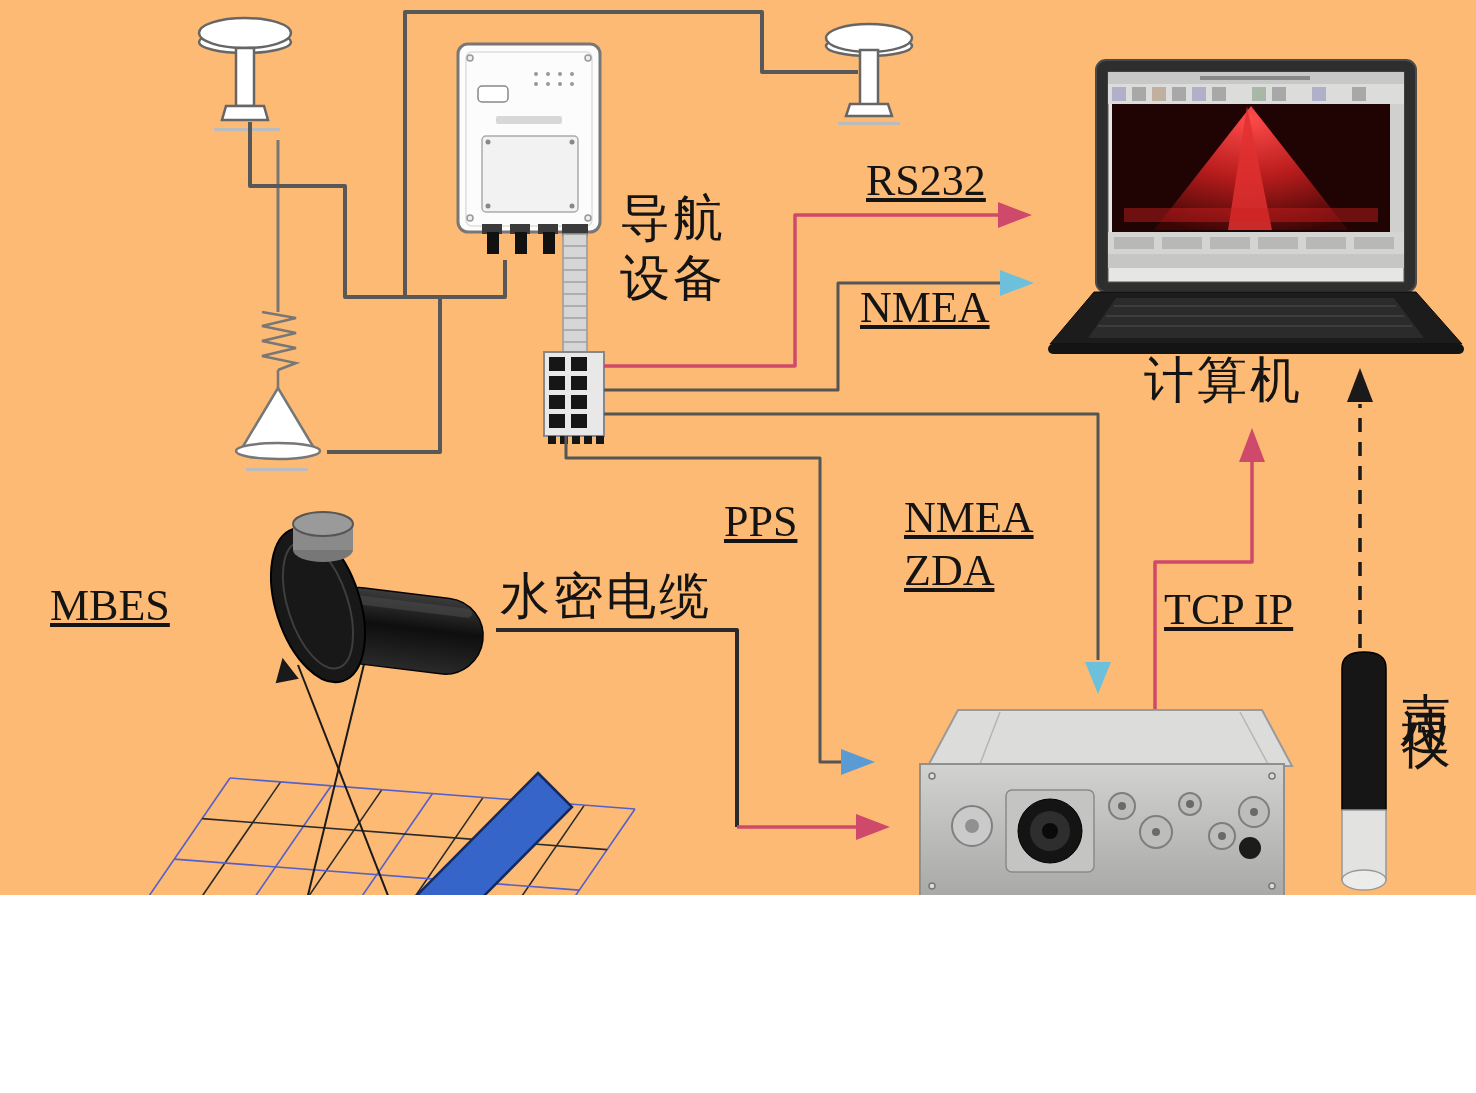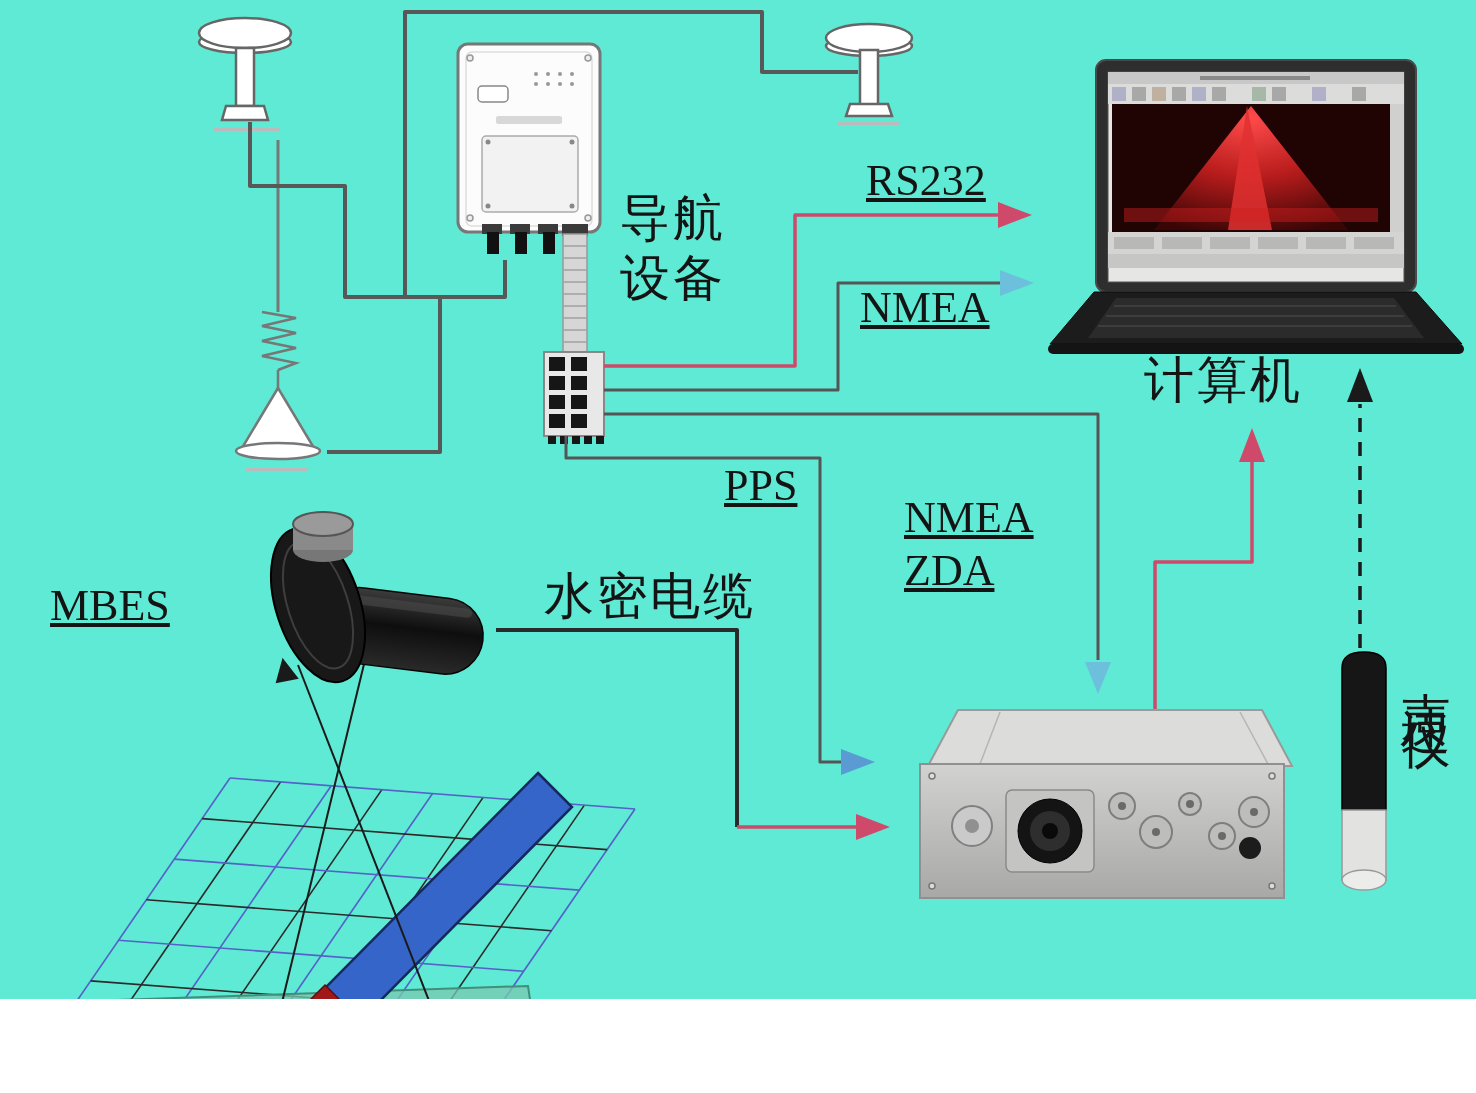--- a/index.html
+++ b/index.html
@@ -1,17 +1,17 @@
 <!DOCTYPE html>
 <html style="--signal-red: #cf4a6a; --signal-cyan: #6cc0dc; --signal-blue: #5a9bd4; --wire-gray: #585858; --line-black: #1a1a1a; --swath-blue: #3565c8; --band-teal: #7cc8b0; --target-red: #a01818;"><head>
 <meta charset="utf-8">
 <title>Diagram</title>
 <style>
   html,body{margin:0;padding:0;background:#ffffff;}
-  .canvas{position:relative;width:1476px;height:999px;background:#5eead4;overflow:hidden;
+  .canvas{position:relative;width:1476px;height:895px;background:#fdba74;overflow:hidden;
           font-family:"Liberation Serif","DejaVu Serif",serif;color:#141414;}
   .canvas > svg{position:absolute;left:0;top:0;}
   .lbl{position:absolute;line-height:1.2;white-space:nowrap;color:#141414;}
   .lbl-en{font-size:44px;text-decoration:underline;}
   .lbl-cn{font-size:50px;letter-spacing:3px;}
   .lbl .row{display:block;}
   .lbl-vert{writing-mode:vertical-rl;letter-spacing:14px;font-size:50px;}
 </style>
 </head>
 <body>
@@ -301,28 +301,29 @@
 </div>
 
 <div class="lbl lbl-en" style="left:866px;top:155px;">RS232</div>
 
 <div class="lbl lbl-en" style="left:860px;top:282px;">
   <span class="row">NMEA</span>
 </div>
 
 <div class="lbl lbl-cn" style="left:1144px;top:350px;">计算机</div>
 
-<div class="lbl lbl-en" style="left:724px;top:460px;">PPS</div>
+<div class="lbl lbl-en" style="left:724px;top:496px;">PPS</div>
 
 <div class="lbl lbl-en" style="left:904px;top:492px;">
   <span class="row">NMEA</span>
   <span class="row">ZDA</span>
 </div>
 
+<div class="lbl lbl-en" style="left:1164px;top:584px;">TCP IP</div>
 
 <div class="lbl lbl-en" style="left:50px;top:580px;">MBES</div>
 
-<div class="lbl lbl-cn" style="left:500px;top:566px;margin-left:44px;">水密电缆</div>
+<div class="lbl lbl-cn" style="left:500px;top:566px;">水密电缆</div>
 
 
 <div class="lbl lbl-vert" style="left:1396px;top:652px;">声速仪</div>
 
 </div>
 
 </body></html>

